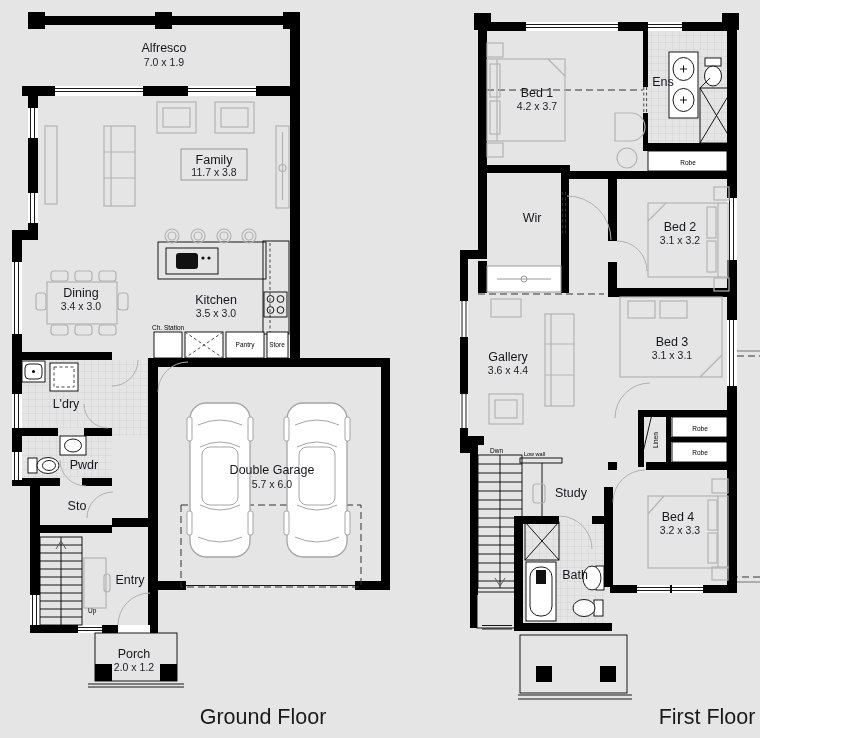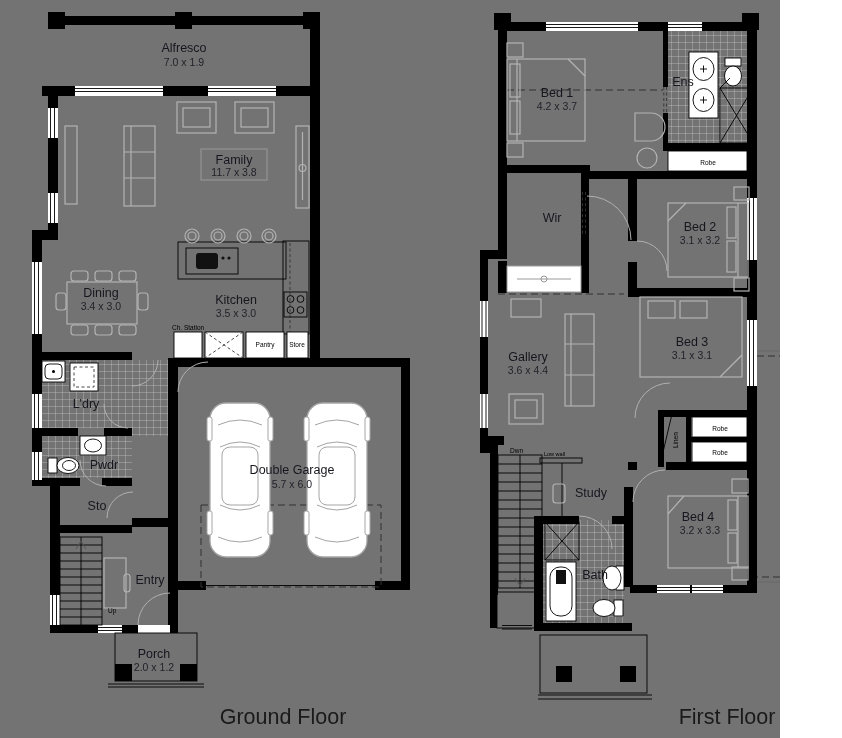--- a/index.html
+++ b/index.html
@@ -1,16 +1,16 @@
 <!DOCTYPE html>
 <html><head>
 <meta charset="utf-8">
 <style>
   html,body{margin:0;padding:0;background:#ffffff;}
-  .canvas{position:relative;width:760px;height:738px;background:#737373;overflow:hidden;padding-left:20px;}
+  .canvas{position:relative;width:760px;height:738px;background:#e5e5e5;overflow:hidden;}
   svg text{font-family:"Liberation Sans","DejaVu Sans",sans-serif;}
   .room-name{font-size:12.5px;fill:#16161f;}
   .room-dims{font-size:10.5px;fill:#22222a;}
   .annot{font-size:6.5px;fill:#000;}
   .annot-sm{font-size:5.5px;fill:#000;}
   .floor-title{font-size:21.5px;fill:#1a1a1a;}
   .wall{fill:#000;}
   .furn{fill:none;stroke:#b3b3b3;stroke-width:1.2;}
   .fix{fill:#fff;stroke:#000;stroke-width:0.9;}
   .thin{fill:none;stroke:#000;stroke-width:0.9;}

